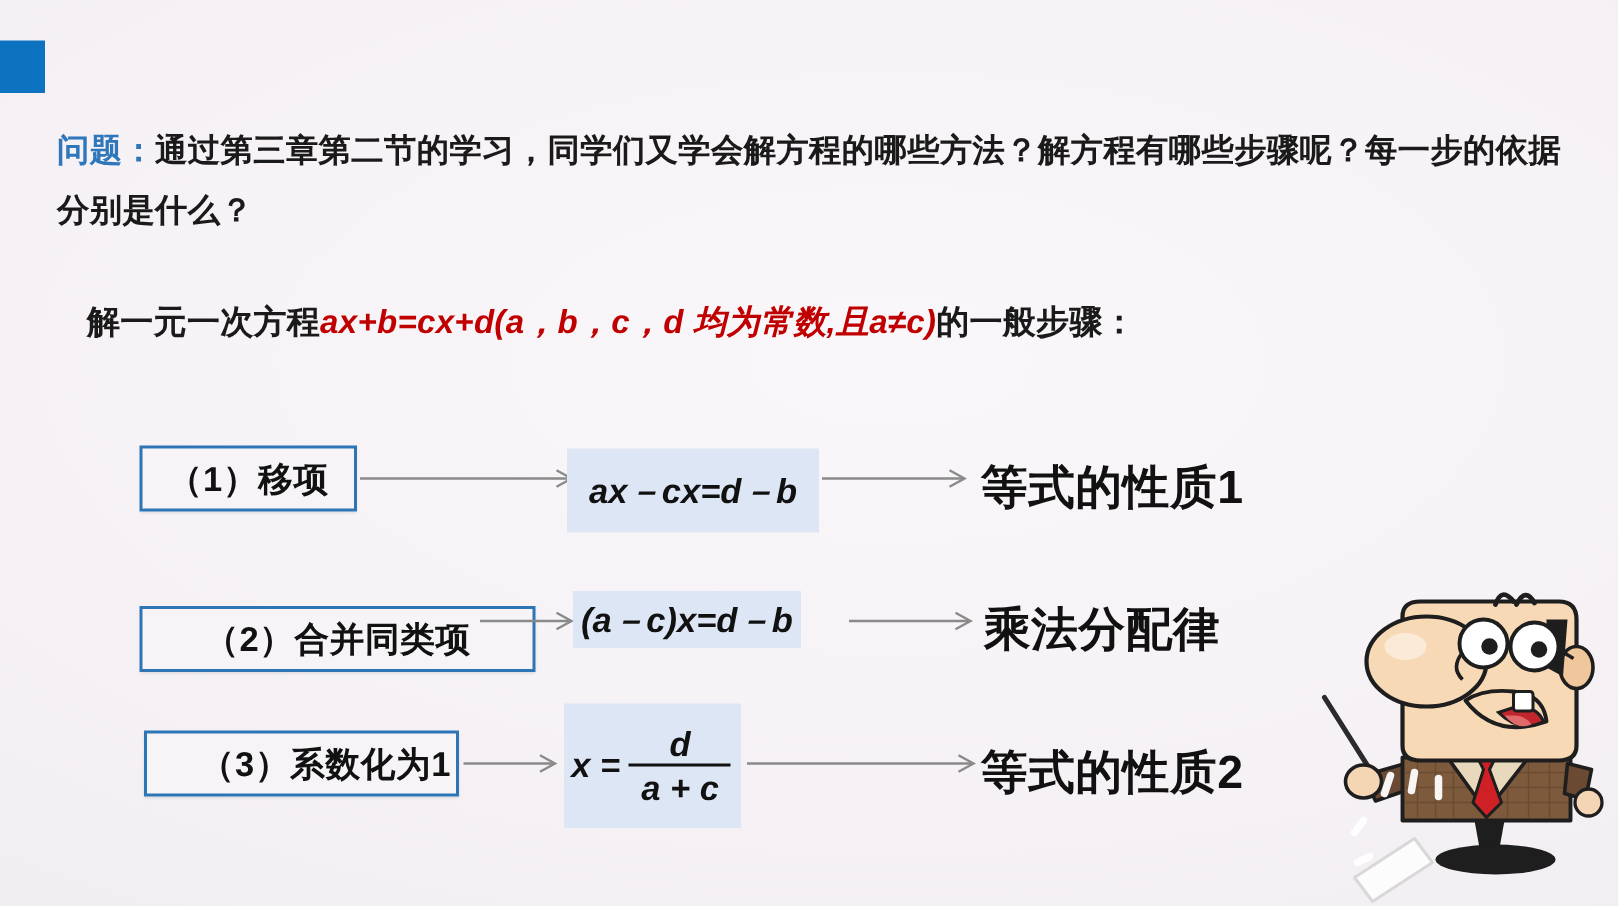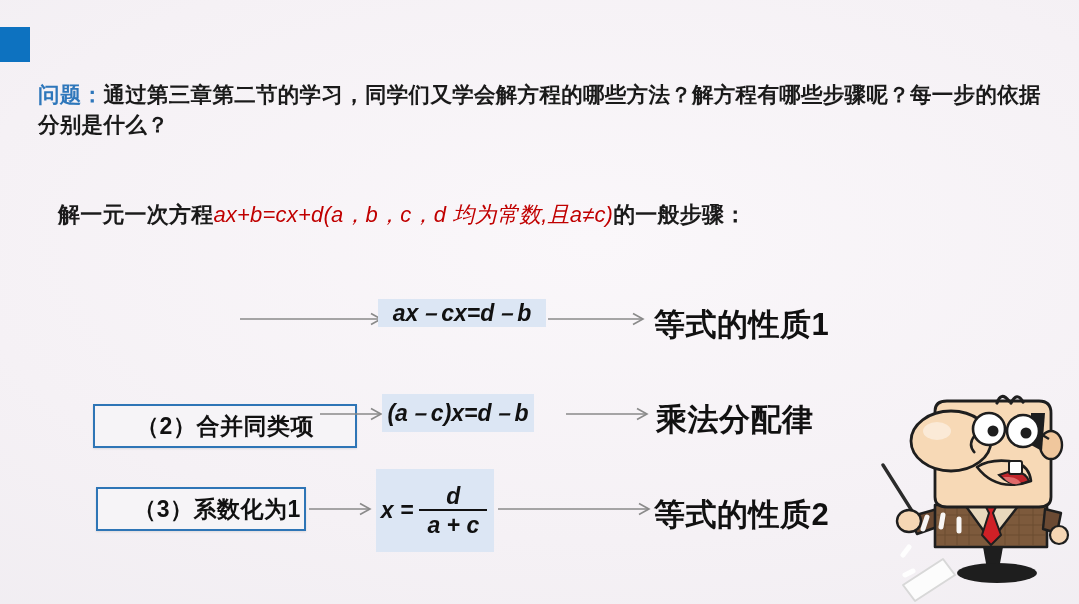--- a/index.html
+++ b/index.html
@@ -42,21 +42,21 @@
   }
 
   
   .question-wrap {
     position: absolute;
     left: 38px;
     top: 80px;
     width: 1020px;
     font-size: 21.5px;
     font-weight: bold;
-    line-height: 30px;
+    line-height: 40px;
     color: #1a1a1a;
     letter-spacing: 0.3px;
   }
   .question-label {
     color: #2e77bb;
     font-weight: bold;
   }
 
   
   .statement {
@@ -65,21 +65,21 @@
     top: 200px;
     font-size: 22px;
     font-weight: bold;
     color: #1a1a1a;
     white-space: nowrap;
     letter-spacing: 0.2px;
   }
   .statement .redpart {
     color: #c00000;
     font-style: italic;
-    font-weight: normal;
+    font-weight: bold;
   }
 
   .step-box {
     position: absolute;
     box-sizing: border-box;
     border: 2.5px solid #2e75b6;
     background: #f6f4f7;
     color: #111111;
     font-size: 23px;
     font-weight: bold;
@@ -172,29 +172,30 @@
   <div class="title-marker"></div>
 
   <div class="question-wrap">
     <span class="question-label">问题：</span><span>通过第三章第二节的学习，同学们又学会解方程的哪些方法？解方程有哪些步骤呢？每一步的依据分别是什么？</span>
   </div>
 
   <div class="statement">
     <span>解一元一次方程</span><span class="redpart">ax+b=cx+d(a，b，c，d 均为常数,且a≠c)</span><span>的一般步骤：</span>
   </div>
 
+  <div class="step-box" style="left:93px; top:297px; width:145px;">（1）移项</div>
 
   <div class="arrow" style="left:240px; top:312px; width:146px;">
     <svg width="146" height="14" viewBox="0 0 146 14">
       <line x1="0" y1="7" x2="140" y2="7" stroke="#8a8a8a" stroke-width="1.6"></line>
       <polyline points="131,1.5 141,7 131,12.5" fill="none" stroke="#8a8a8a" stroke-width="1.6"></polyline>
     </svg>
   </div>
 
-  <div class="eq-chip" style="left:378px; top:299px; width:168px; height:28px;">ax－cx=d－b</div>
+  <div class="eq-chip" style="left:378px; top:299px; width:168px; height:56px;">ax－cx=d－b</div>
 
   <div class="arrow" style="left:548px; top:312px; width:100px;">
     <svg width="100" height="14" viewBox="0 0 100 14">
       <line x1="0" y1="7" x2="94" y2="7" stroke="#8a8a8a" stroke-width="1.6"></line>
       <polyline points="85,1.5 95,7 85,12.5" fill="none" stroke="#8a8a8a" stroke-width="1.6"></polyline>
     </svg>
   </div>
 
   <div class="reason" style="left:654px; top:304px;">等式的性质1</div>
 

